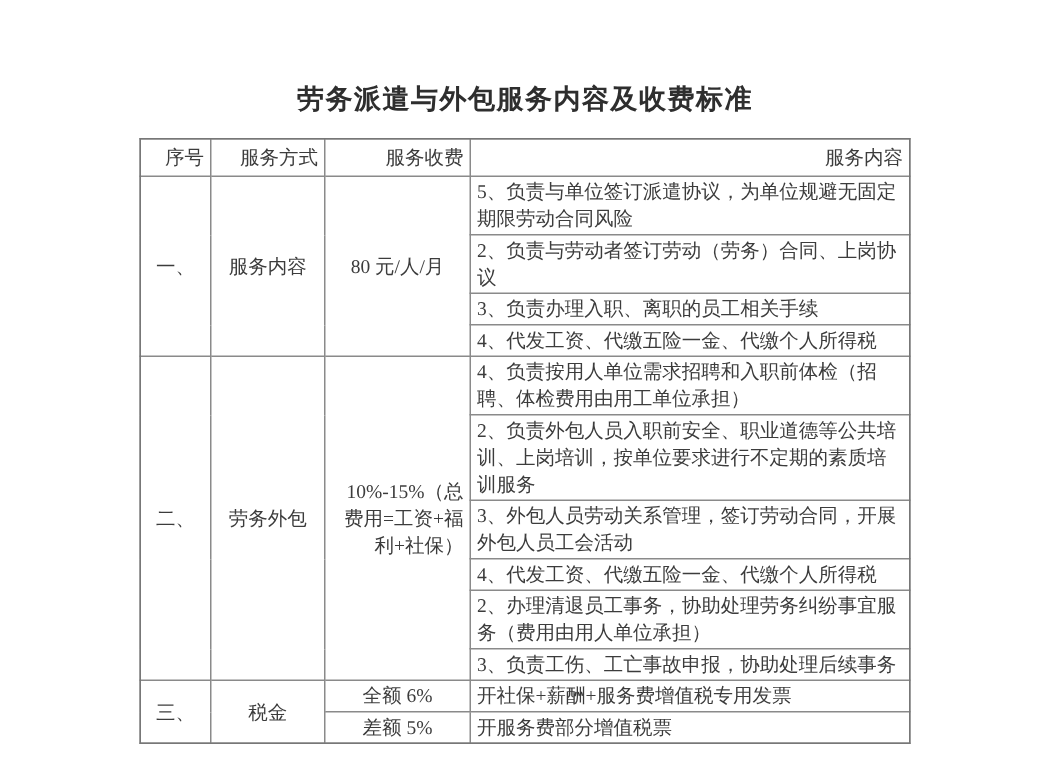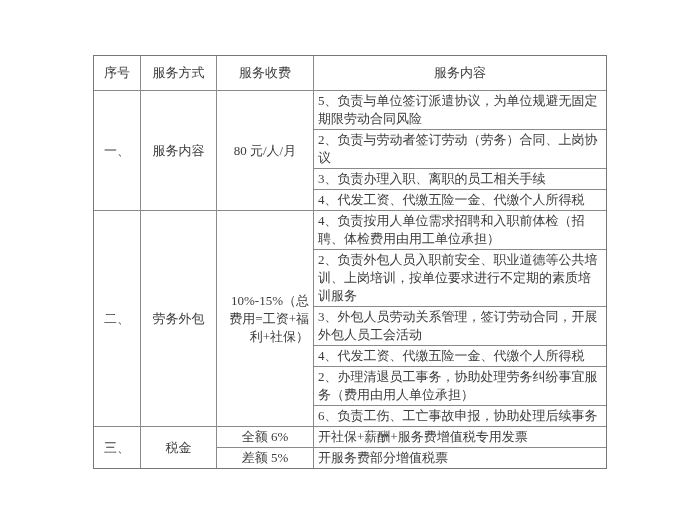--- a/index.html
+++ b/index.html
@@ -40,35 +40,36 @@
     font-size: 13px;
     line-height: 18px;
     font-weight: normal;
     padding: 1px 4px;
     vertical-align: middle;
     box-sizing: border-box;
     color: #3c3c3c;
     word-break: break-all;
   }
   .fee-table th {
-    height: 35px;
-    text-align: center;
+    height: 25px;
+    text-align: right;
   }
   .cell-center { text-align: center; }
   .cell-content { text-align: left; padding: 1px 5px; }
   .cell-fee-wrap { text-align: right; padding: 1px 4px; }
   tr.row-single td.cell-content { height: 19px; }
   tr.row-double td.cell-content { height: 37px; }
   .outer-frame { outline: 1px solid #777777; outline-offset: -1px; }
 </style>
 </head>
 <body>
 
 <div class="page">
 
+  <h1 class="doc-title">劳务派遣与外包服务内容及收费标准</h1>
 
   <table class="fee-table outer-frame">
     <colgroup>
       <col style="width:47px">
       <col style="width:76px">
       <col style="width:97px">
       <col style="width:293px">
     </colgroup>
     <thead>
       <tr>
@@ -108,21 +109,21 @@
       <tr class="row-double">
         <td class="cell-content">3、外包人员劳动关系管理，签订劳动合同，开展外包人员工会活动</td>
       </tr>
       <tr class="row-single">
         <td class="cell-content">4、代发工资、代缴五险一金、代缴个人所得税</td>
       </tr>
       <tr class="row-double">
         <td class="cell-content">2、办理清退员工事务，协助处理劳务纠纷事宜服务（费用由用人单位承担）</td>
       </tr>
       <tr class="row-single">
-        <td class="cell-content">6、负责工伤、工亡事故申报，协助处理后续事务</td>
+        <td class="cell-content">3、负责工伤、工亡事故申报，协助处理后续事务</td>
       </tr>
 
       <tr class="row-single">
         <td rowspan="2" class="cell-center">三、</td>
         <td rowspan="2" class="cell-center">税金</td>
         <td class="cell-center">全额 6%</td>
         <td class="cell-content">开社保+薪酬+服务费增值税专用发票</td>
       </tr>
       <tr class="row-single">
         <td class="cell-center">差额 5%</td>

